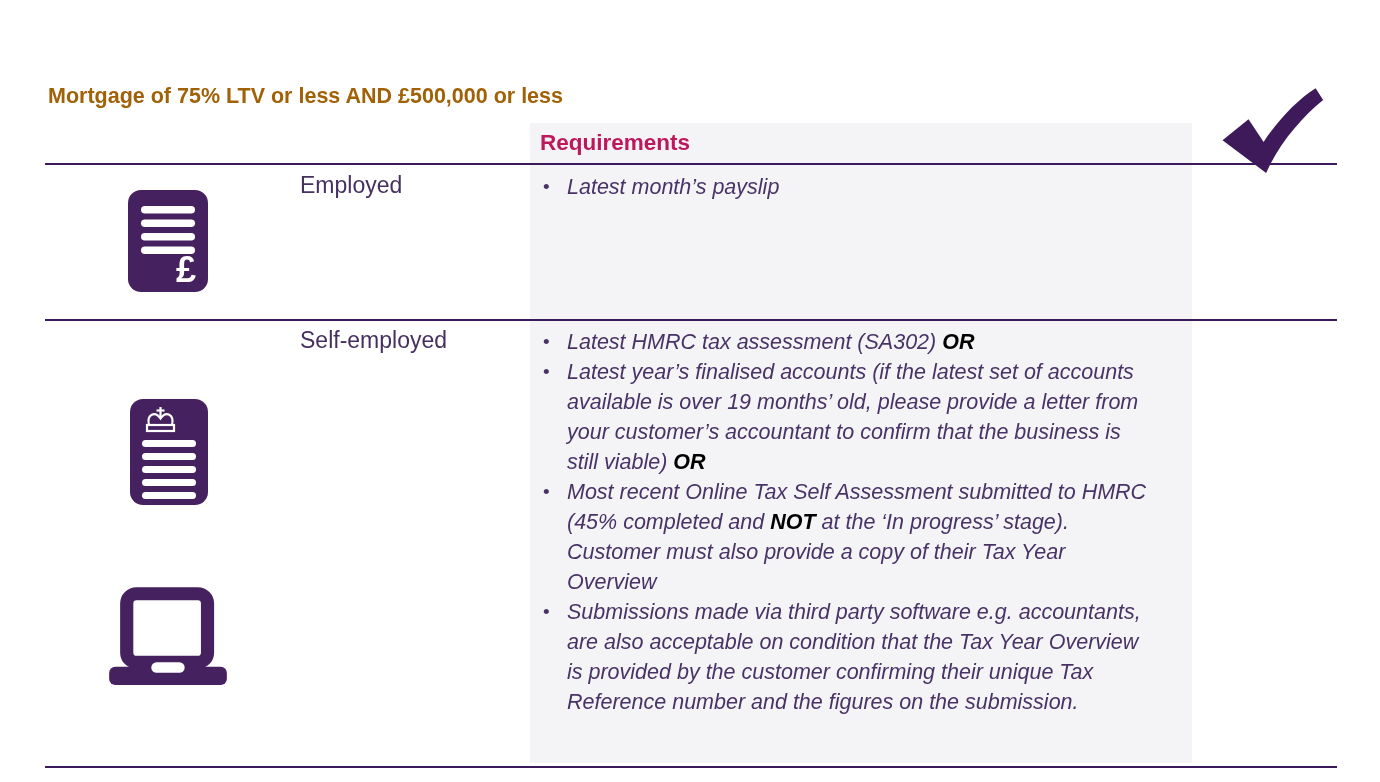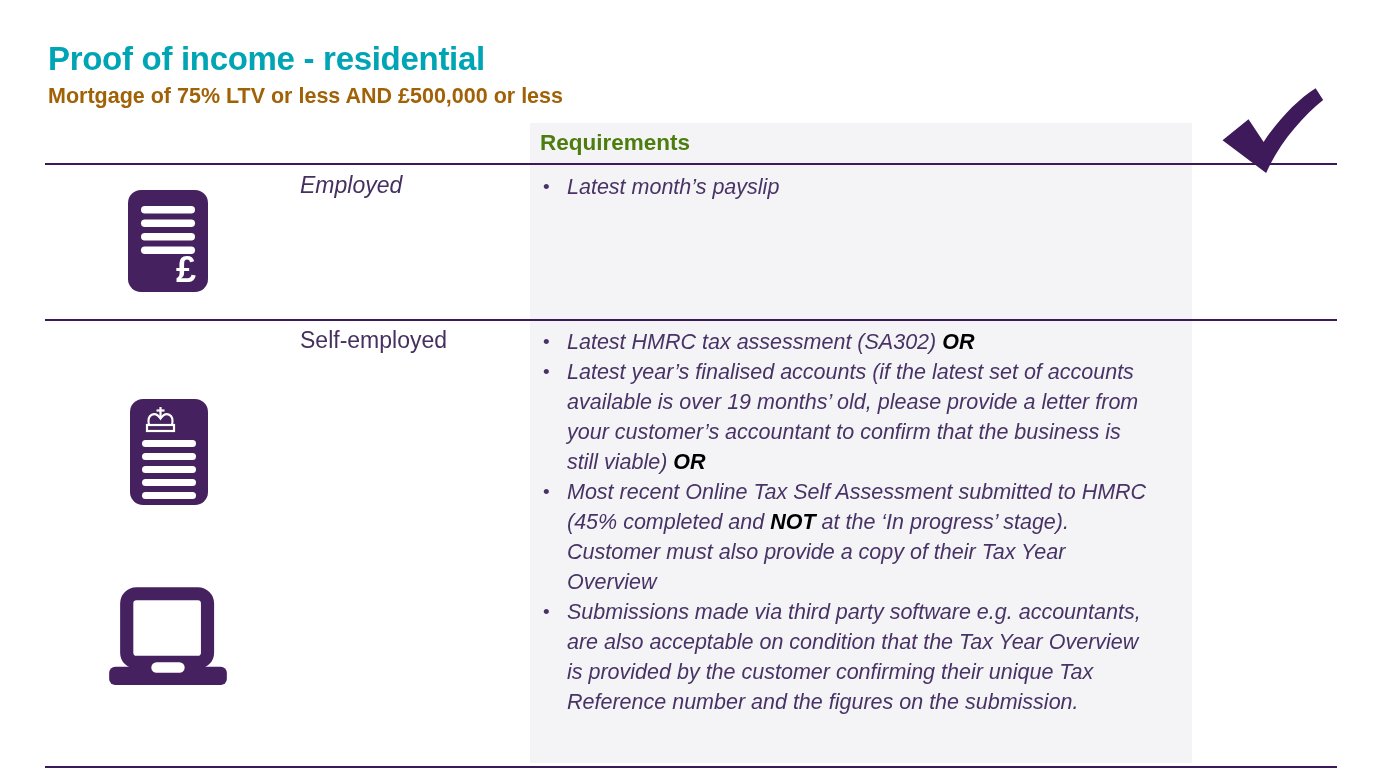--- a/index.html
+++ b/index.html
@@ -36,40 +36,40 @@
     left: 530px; top: 123px;
     width: 662px; height: 640px;
     background: #F4F3F5;
   }
 
   .req-header {
     position: absolute;
     left: 540px; top: 130px;
     font-size: 22.5px;
     font-weight: 700;
-    color: #4d7c0f;
+    color: #be185d;
   }
 
   .hline {
     position: absolute;
     left: 45px;
     width: 1292px;
     height: 1.5px;
     background: #3A1A5A;
   }
   .hline-header { top: 163px; }
   .hline-row    { top: 319px; }
   .hline-bottom { top: 766px; }
 
   .row-label {
     position: absolute;
     font-size: 23px;
     color: #45305F;
   }
-  .label-employed      { left: 300px; top: 172px; font-style: italic; }
+  .label-employed      { left: 300px; top: 172px; }
   .label-self-employed { left: 300px; top: 327px; }
 
   .icon-abs { position: absolute; }
   .icon-payslip { left: 128px; top: 190px; }
   .icon-hmrc    { left: 130px; top: 399px; }
   .icon-laptop  { left: 102px; top: 585px; }
   .icon-check   { left: 1220px; top: 88px; }
 
   .req-list {
     position: absolute;
@@ -88,21 +88,20 @@
     font-size: 19px;
   }
   .bullet-text { flex: 1; font-style: italic; }
   .bullet-text .b { font-weight: 700; color: #000000; }
 </style>
 </head>
 <body>
 
 <div class="page">
 
-  <div class="page-title">Proof of income - residential</div>
   <div class="page-subtitle">Mortgage of 75% LTV or less AND £500,000 or less</div>
 
   <div class="req-column-bg"></div>
   <div class="req-header">Requirements</div>
 
   <div class="icon-abs icon-check">
     <svg width="104" height="86" viewBox="0 0 124 102">
       <path fill="#3E1A5B" d="M3,62 L34,37 L52,64 C70,37 92,14 114,0 L123,14 C98,34 71,65 55,101 Z"></path>
     </svg>
   </div>

